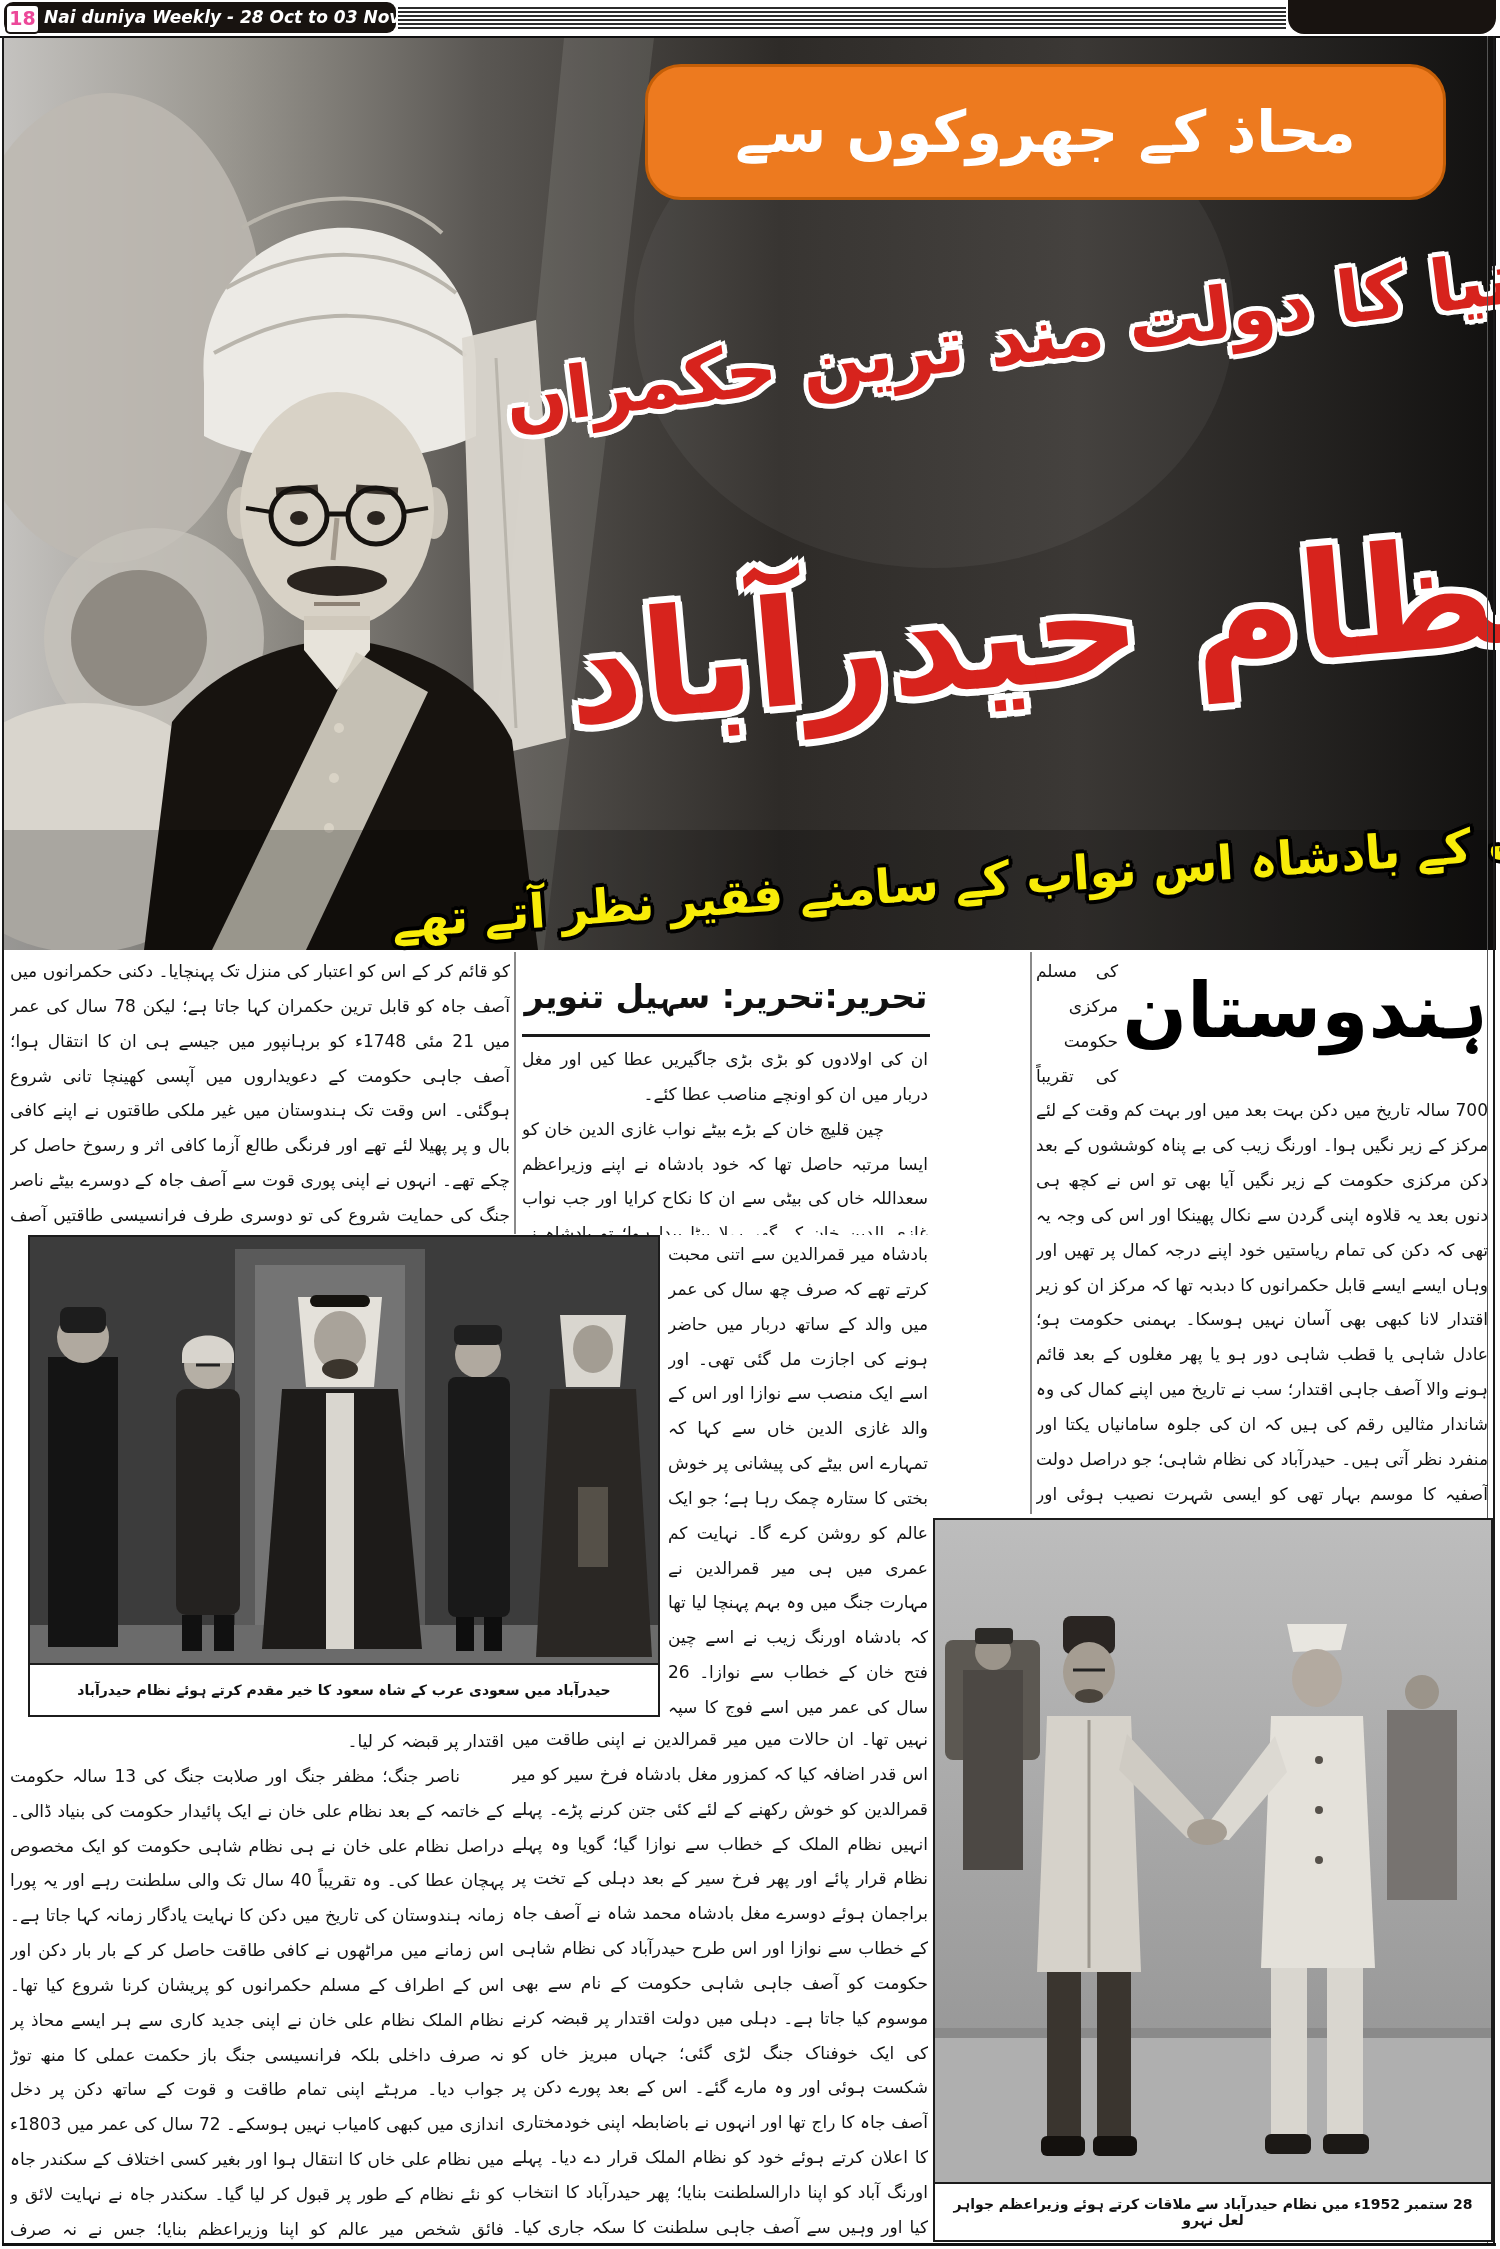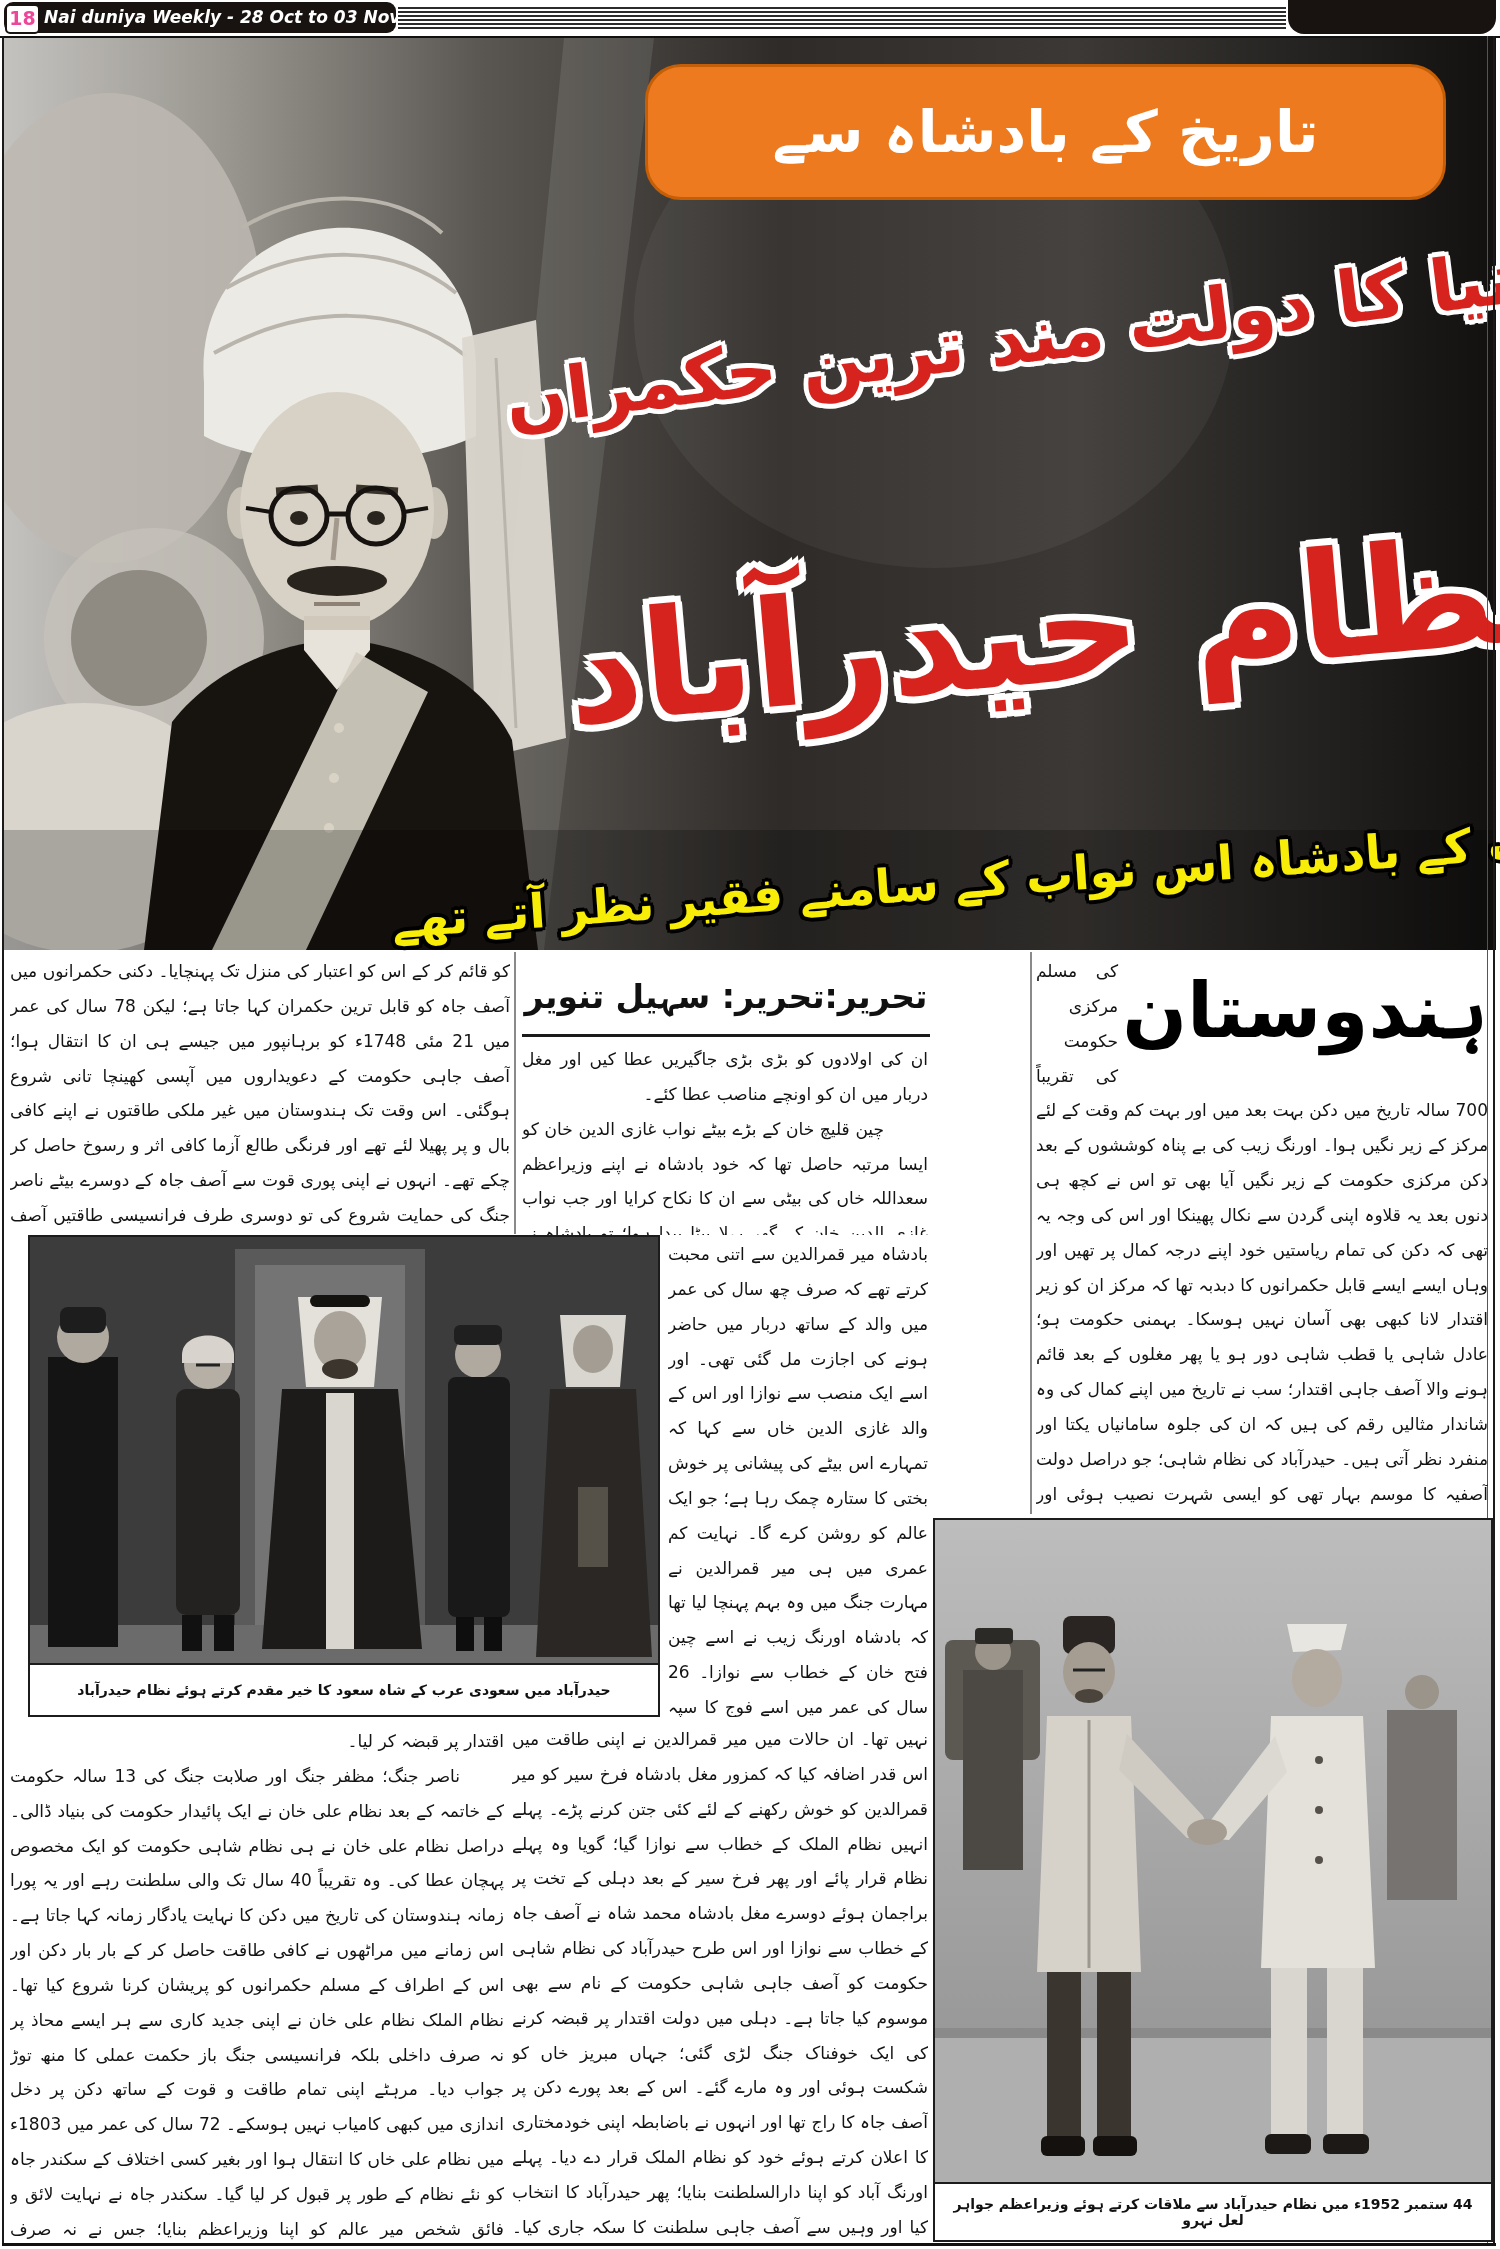--- a/index.html
+++ b/index.html
@@ -118,21 +118,21 @@
       <polygon points="300,612 333,652 366,612 366,592 300,592" fill="#e7e3da"></polygon>
       <polygon points="352,614 424,654 302,912 208,912" fill="#d5cfc2" opacity="0.92"></polygon>
       <circle cx="335" cy="690" r="5" fill="#d9d3c6"></circle>
       <circle cx="330" cy="740" r="5" fill="#d9d3c6"></circle>
       <circle cx="325" cy="790" r="5" fill="#d9d3c6"></circle>
       <rect x="0" y="792" width="1492" height="120" fill="#000000" opacity="0.22"></rect>
     </svg>
   </div>
 
   <div class="banner">
-    <span>تاریخ کے بادشاہ سے</span>
+    <span>محاذ کے جھروکوں سے</span>
   </div>
   <div class="kicker">
     <span>دنیا کا دولت مند ترین حکمراں</span>
   </div>
   <div class="mainhead">
     <span>نظام حیدرآباد</span>
   </div>
   <div class="subhead">
     <span>یورپ کے بادشاہ اس نواب کے سامنے فقیر نظر آتے تھے</span>
   </div>
@@ -249,16 +249,16 @@
       <circle cx="384" cy="240" r="4" fill="#55504a"></circle>
       <circle cx="384" cy="290" r="4" fill="#55504a"></circle>
       <circle cx="384" cy="340" r="4" fill="#55504a"></circle>
       <path d="M340,216 L276,300 L268,318 L294,320 L352,252 Z" fill="#dcd9d2"></path>
       <ellipse cx="272" cy="312" rx="20" ry="13" fill="#a59d92"></ellipse>
       <rect x="336" y="448" width="36" height="172" fill="#d9d6cf"></rect>
       <rect x="392" y="448" width="36" height="172" fill="#d9d6cf"></rect>
       <rect x="330" y="614" width="46" height="20" rx="6" fill="#1c1916"></rect>
       <rect x="388" y="614" width="46" height="20" rx="6" fill="#1c1916"></rect>
     </svg>
-    <div class="caption" style="height:56px;">44 ستمبر 1952ء میں نظام حیدرآباد سے ملاقات کرتے ہوئے وزیراعظم جواہر لعل نہرو</div>
+    <div class="caption" style="height:56px;">28 ستمبر 1952ء میں نظام حیدرآباد سے ملاقات کرتے ہوئے وزیراعظم جواہر لعل نہرو</div>
   </div>
 
 </div>
 
 </body></html>

